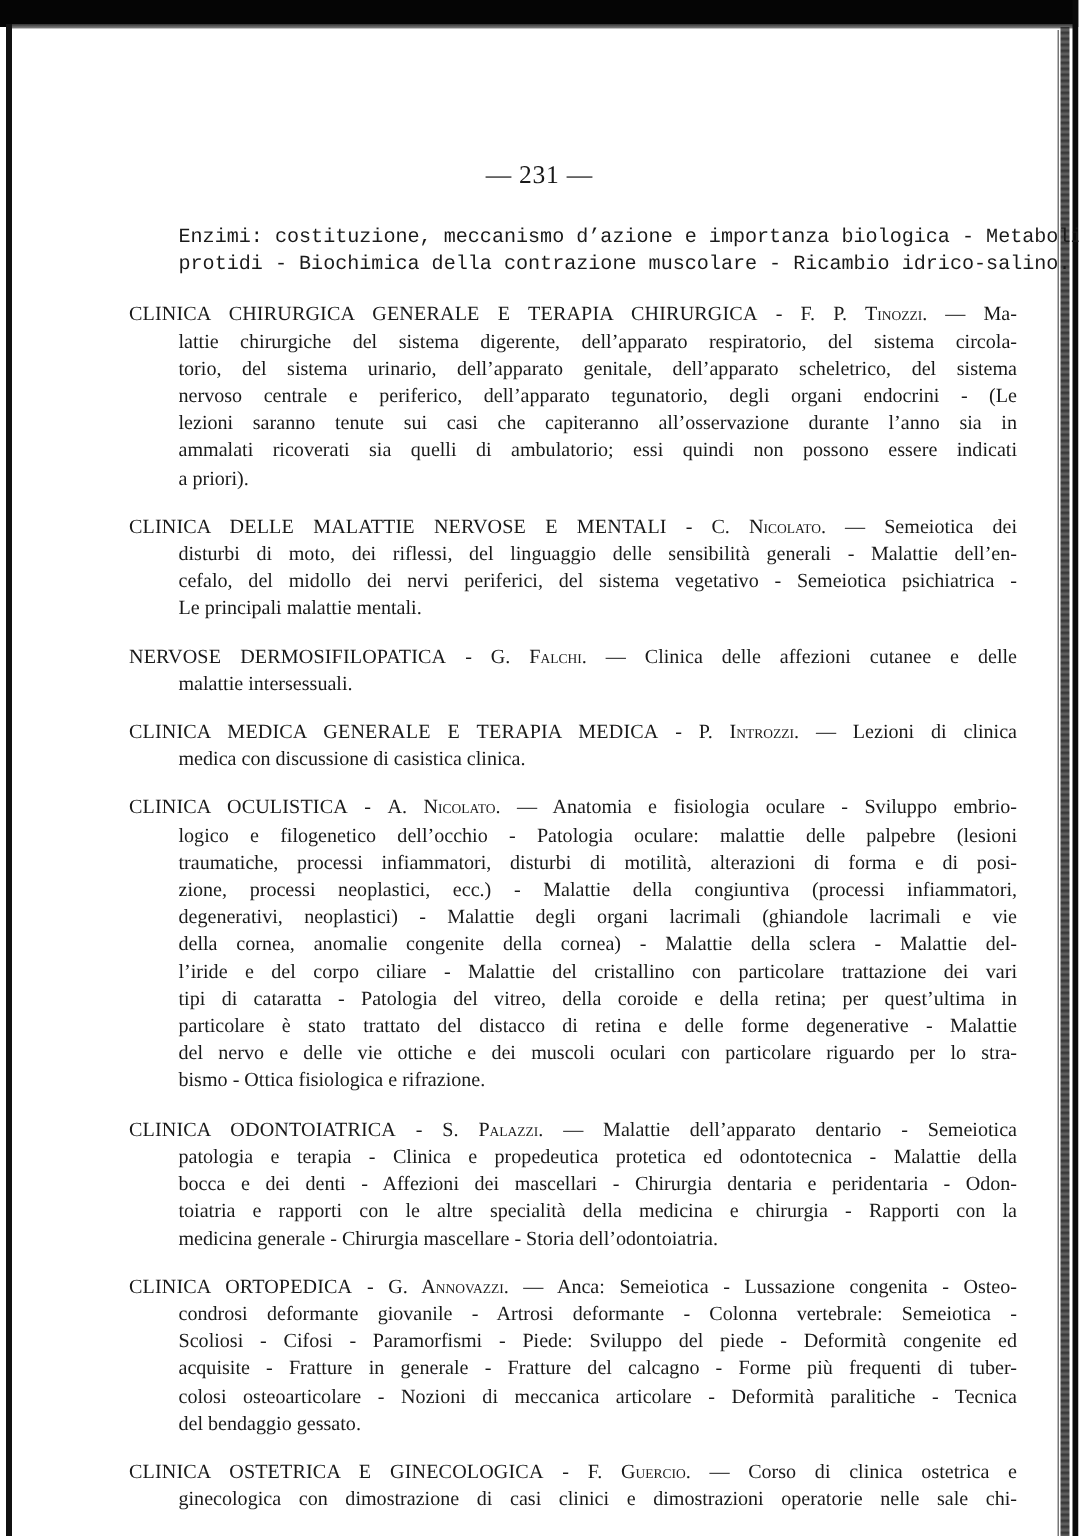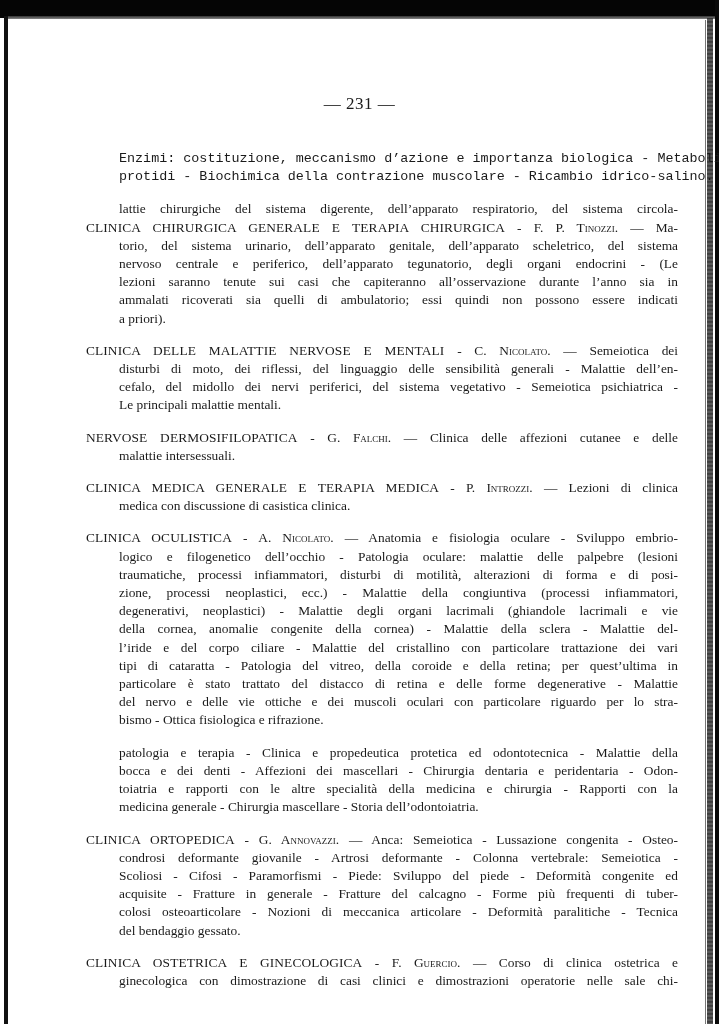--- a/index.html
+++ b/index.html
@@ -49,21 +49,21 @@
     }
     .scan-right-thin {
       position: absolute;
       right: 13px; top: 20px;
       width: 1px; height: 1004px;
       background: #777;
     }
 
     .page-number {
       position: absolute;
-      top: 94px;
+      top: 107px;
       left: 0;
       width: 719px;
       text-align: center;
       font-size: 17px;
       letter-spacing: 0.5px;
     }
 
     .content {
       position: absolute;
       left: 86px;
@@ -114,22 +114,22 @@
 <div class="page-number">— 231 —</div>
 
 <div class="content">
   <div class="intro">
     <span class="line">Enzimi: costituzione, meccanismo d’azione e importanza biologica - Metabolismo dei</span>
     <span class="line last">protidi - Biochimica della contrazione muscolare - Ricambio idrico-salino.</span>
   </div>
 
   <div id="entries">
       <div class="entry">
+        <span class="line"><span class="course-title">CLINICA CHIRURGICA GENERALE E TERAPIA CHIRURGICA</span> - <span class="professor">F. P. Tinozzi.</span> <span>— Ma-</span></span>
         <span class="line cont">lattie chirurgiche del sistema digerente, dell’apparato respiratorio, del sistema circola-</span>
-        <span class="line"><span class="course-title">CLINICA CHIRURGICA GENERALE E TERAPIA CHIRURGICA</span> - <span class="professor">F. P. Tinozzi.</span> <span>— Ma-</span></span>
         <span class="line cont">torio, del sistema urinario, dell’apparato genitale, dell’apparato scheletrico, del sistema</span>
         <span class="line cont">nervoso centrale e periferico, dell’apparato tegunatorio, degli organi endocrini - (Le</span>
         <span class="line cont">lezioni saranno tenute sui casi che capiteranno all’osservazione durante l’anno sia in</span>
         <span class="line cont">ammalati ricoverati sia quelli di ambulatorio; essi quindi non possono essere indicati</span>
         <span class="line cont last">a priori).</span>
       </div>
       <div class="entry">
         <span class="line"><span class="course-title">CLINICA DELLE MALATTIE NERVOSE E MENTALI</span> - <span class="professor">C. Nicolato.</span> <span>— Semeiotica dei</span></span>
         <span class="line cont">disturbi di moto, dei riflessi, del linguaggio delle sensibilità generali - Malattie dell’en-</span>
         <span class="line cont">cefalo, del midollo dei nervi periferici, del sistema vegetativo - Semeiotica psichiatrica -</span>
@@ -150,20 +150,21 @@
         <span class="line cont">zione, processi neoplastici, ecc.) - Malattie della congiuntiva (processi infiammatori,</span>
         <span class="line cont">degenerativi, neoplastici) - Malattie degli organi lacrimali (ghiandole lacrimali e vie</span>
         <span class="line cont">della cornea, anomalie congenite della cornea) - Malattie della sclera - Malattie del-</span>
         <span class="line cont">l’iride e del corpo ciliare - Malattie del cristallino con particolare trattazione dei vari</span>
         <span class="line cont">tipi di cataratta - Patologia del vitreo, della coroide e della retina; per quest’ultima in</span>
         <span class="line cont">particolare è stato trattato del distacco di retina e delle forme degenerative - Malattie</span>
         <span class="line cont">del nervo e delle vie ottiche e dei muscoli oculari con particolare riguardo per lo stra-</span>
         <span class="line cont last">bismo - Ottica fisiologica e rifrazione.</span>
       </div>
       <div class="entry">
+        <span class="line"><span class="course-title">CLINICA ODONTOIATRICA</span> - <span class="professor">S. Palazzi.</span> <span>— Malattie dell’apparato dentario - Semeiotica</span></span>
         <span class="line cont">patologia e terapia - Clinica e propedeutica protetica ed odontotecnica - Malattie della</span>
         <span class="line cont">bocca e dei denti - Affezioni dei mascellari - Chirurgia dentaria e peridentaria - Odon-</span>
         <span class="line cont">toiatria e rapporti con le altre specialità della medicina e chirurgia - Rapporti con la</span>
         <span class="line cont last">medicina generale - Chirurgia mascellare - Storia dell’odontoiatria.</span>
       </div>
       <div class="entry">
         <span class="line"><span class="course-title">CLINICA ORTOPEDICA</span> - <span class="professor">G. Annovazzi.</span> <span>— Anca: Semeiotica - Lussazione congenita - Osteo-</span></span>
         <span class="line cont">condrosi deformante giovanile - Artrosi deformante - Colonna vertebrale: Semeiotica -</span>
         <span class="line cont">Scoliosi - Cifosi - Paramorfismi - Piede: Sviluppo del piede - Deformità congenite ed</span>
         <span class="line cont">acquisite - Fratture in generale - Fratture del calcagno - Forme più frequenti di tuber-</span>

